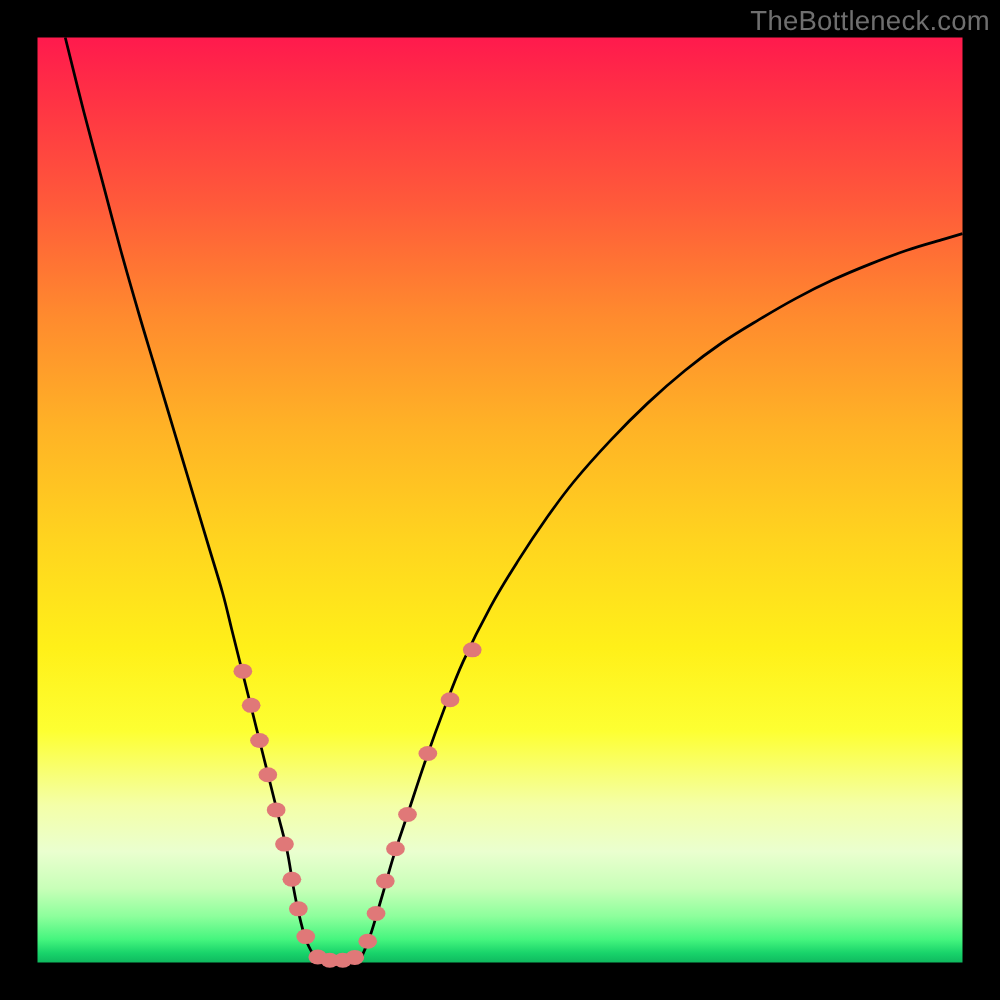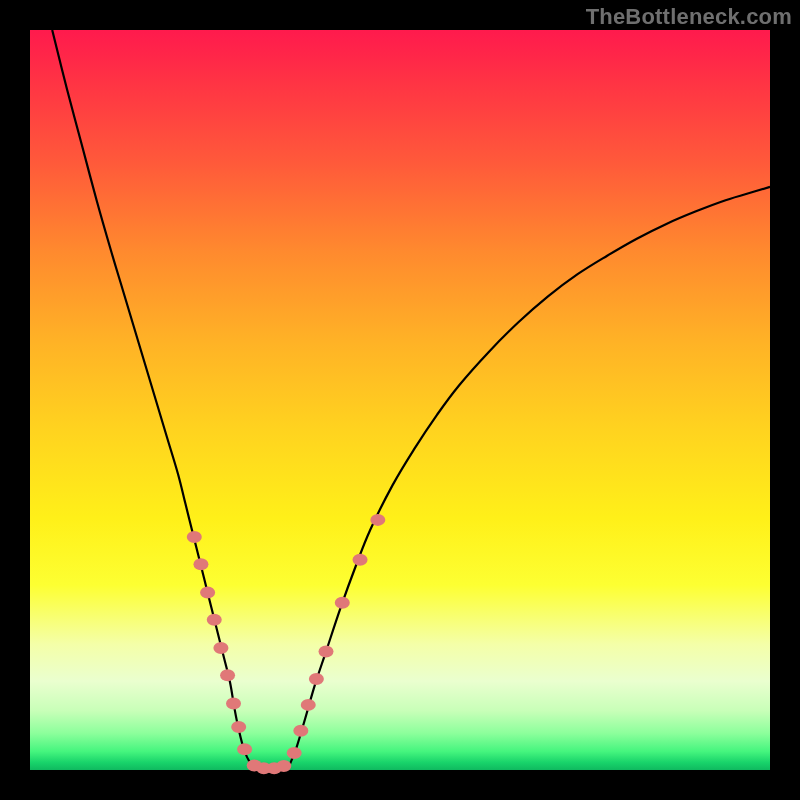--- a/index.html
+++ b/index.html
@@ -51,21 +51,21 @@
     height: 740px;
     overflow: visible;
   }
   .watermark {
     position: absolute;
     top: 4px;
     right: 8px;
     color: #6f6f6f;
     font-size: 22px;
     letter-spacing: 0.2px;
-    font-weight: 700;
+    font-weight: 400;
   }
 </style>
 </head>
 <body>
 
 <div class="frame">
   <div class="plot">
     <svg viewBox="0 0 740 740">
       <path id="left-branch" fill="none" stroke="#000" stroke-width="2.2" d="M 22.20 0.00 C 24.86 10.66, 31.67 38.55, 37.00 59.20 C 42.33 79.85, 46.47 94.72, 51.80 114.70 C 57.13 134.68, 61.27 150.89, 66.60 170.20 C 71.93 189.51, 76.74 206.02, 81.40 222.00 C 86.06 237.98, 88.50 245.68, 92.50 259.00 C 96.50 272.32, 99.60 282.68, 103.60 296.00 C 107.60 309.32, 110.70 319.68, 114.70 333.00 C 118.70 346.32, 121.80 356.68, 125.80 370.00 C 129.80 383.32, 132.90 393.68, 136.90 407.00 C 140.90 420.32, 144.67 432.01, 148.00 444.00 C 151.33 455.99, 152.74 462.94, 155.40 473.60 C 158.06 484.26, 160.14 492.54, 162.80 503.20 C 165.46 513.86, 167.54 522.14, 170.20 532.80 C 172.86 543.46, 174.94 551.74, 177.60 562.40 C 180.26 573.06, 182.34 581.34, 185.00 592.00 C 187.66 602.66, 189.74 610.94, 192.40 621.60 C 195.06 632.26, 197.67 641.21, 199.80 651.20 C 201.93 661.19, 202.64 668.44, 204.24 677.10 C 205.84 685.76, 206.82 691.31, 208.68 699.30 C 210.54 707.29, 212.20 714.84, 214.60 721.50 C 217.00 728.16, 220.67 733.64, 222.00 736.30"></path>
       <path id="trough" fill="none" stroke="#000" stroke-width="2.2" d="M 222.00 736.30 C 223.33 736.70, 226.74 738.05, 229.40 738.52 C 232.06 738.99, 234.14 738.82, 236.80 738.89 C 239.46 738.96, 241.54 738.96, 244.20 738.89 C 246.86 738.82, 248.94 738.99, 251.60 738.52 C 254.26 738.05, 257.67 736.70, 259.00 736.30"></path>

